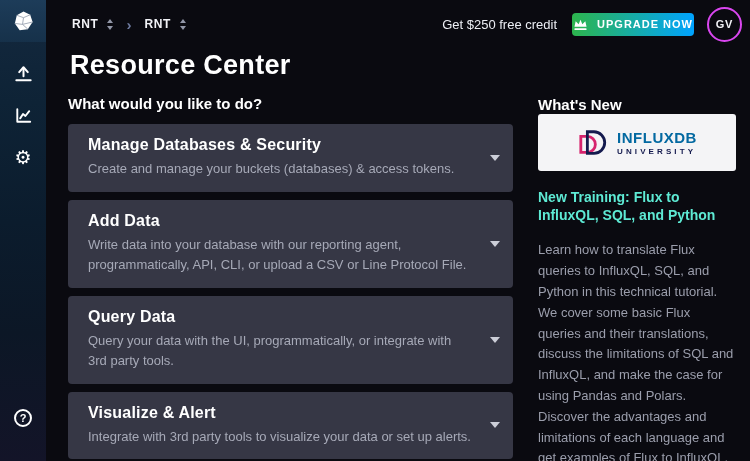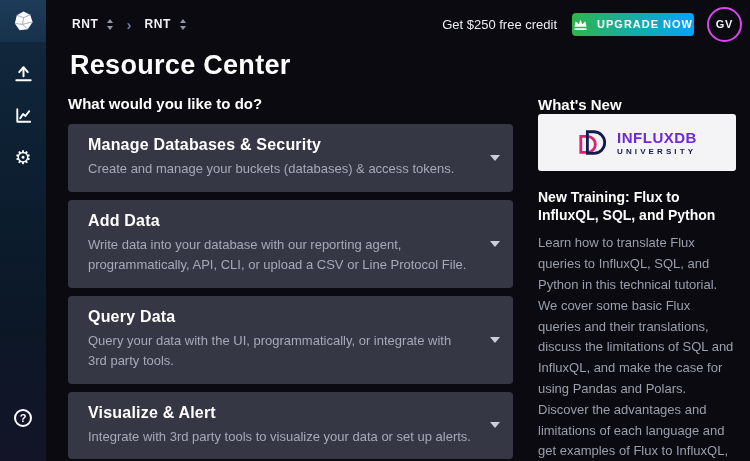--- a/index.html
+++ b/index.html
@@ -92,23 +92,23 @@
 
   
   .content-right { position: absolute; left: 492px; top: 96px; width: 198px; }
   .whats-new-title { font-size: 15px; font-weight: bold; color: #fff; margin-bottom: 1px; }
   .uni-banner {
     width: 198px; height: 57px; background: #f4f4f6; border-radius: 3px;
     display: flex; align-items: center; justify-content: center; gap: 8px;
     margin-bottom: 17px; cursor: pointer;
   }
   .uni-text { display: flex; flex-direction: column; align-items: flex-start; }
-  .uni-brand { font-size: 15px; font-weight: bold; color: #6d28d9; letter-spacing: 0.5px; line-height: 1; }
+  .uni-brand { font-size: 15px; font-weight: bold; color: #0369a1; letter-spacing: 0.5px; line-height: 1; }
   .uni-sub { font-size: 8px; font-weight: bold; color: #141a4e; letter-spacing: 3.1px; margin-top: 3px; line-height: 1; }
-  .article-title { font-size: 14px; font-weight: bold; line-height: 1.3; color: #ffffff; margin-bottom: 9px; }
+  .article-title { font-size: 14px; font-weight: bold; line-height: 1.3; color: #5eead4; margin-bottom: 16px; }
   .article-body { font-size: 13px; line-height: 1.6; color: #9b9eac; margin-bottom: 15px; }
 </style>
 </head>
 <body>
 
 <div id="app">
 
   <aside class="sidebar">
     <div class="nav-logo">
       <svg width="23" height="23" viewBox="0 0 24 24">

